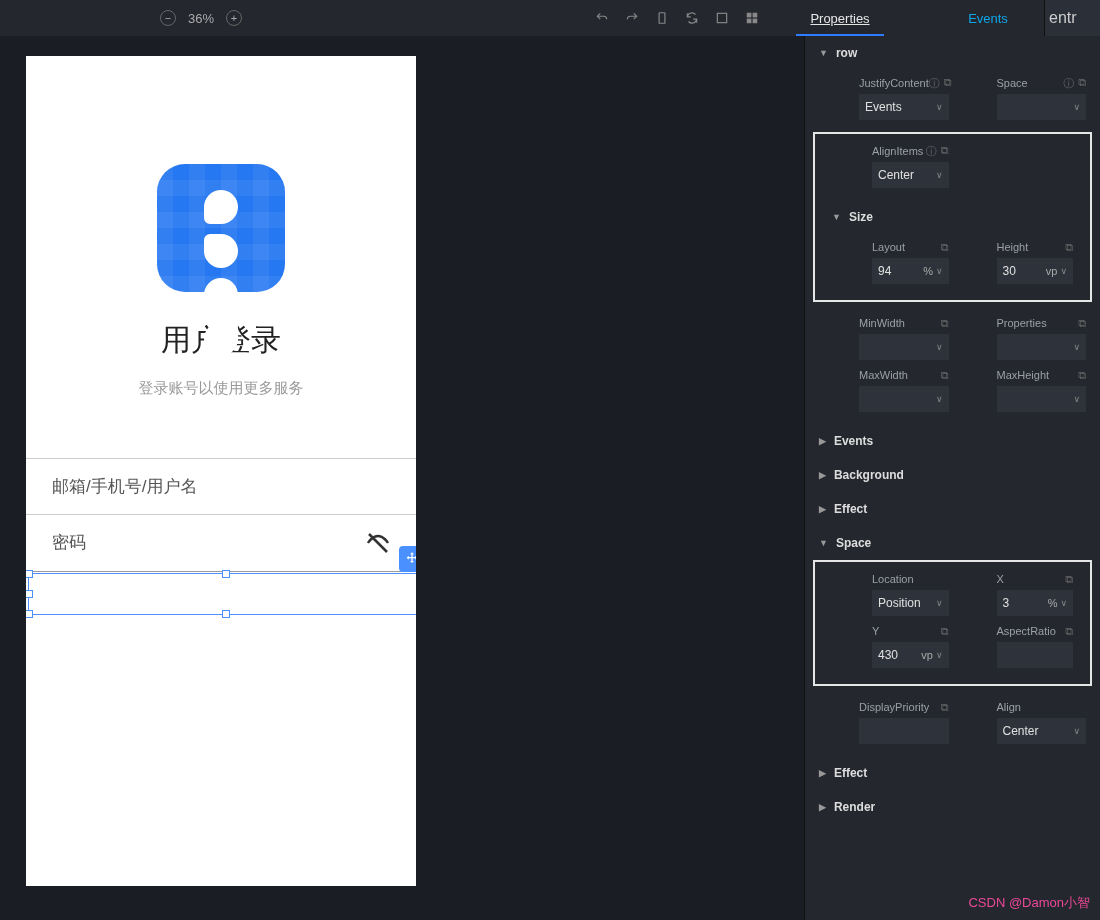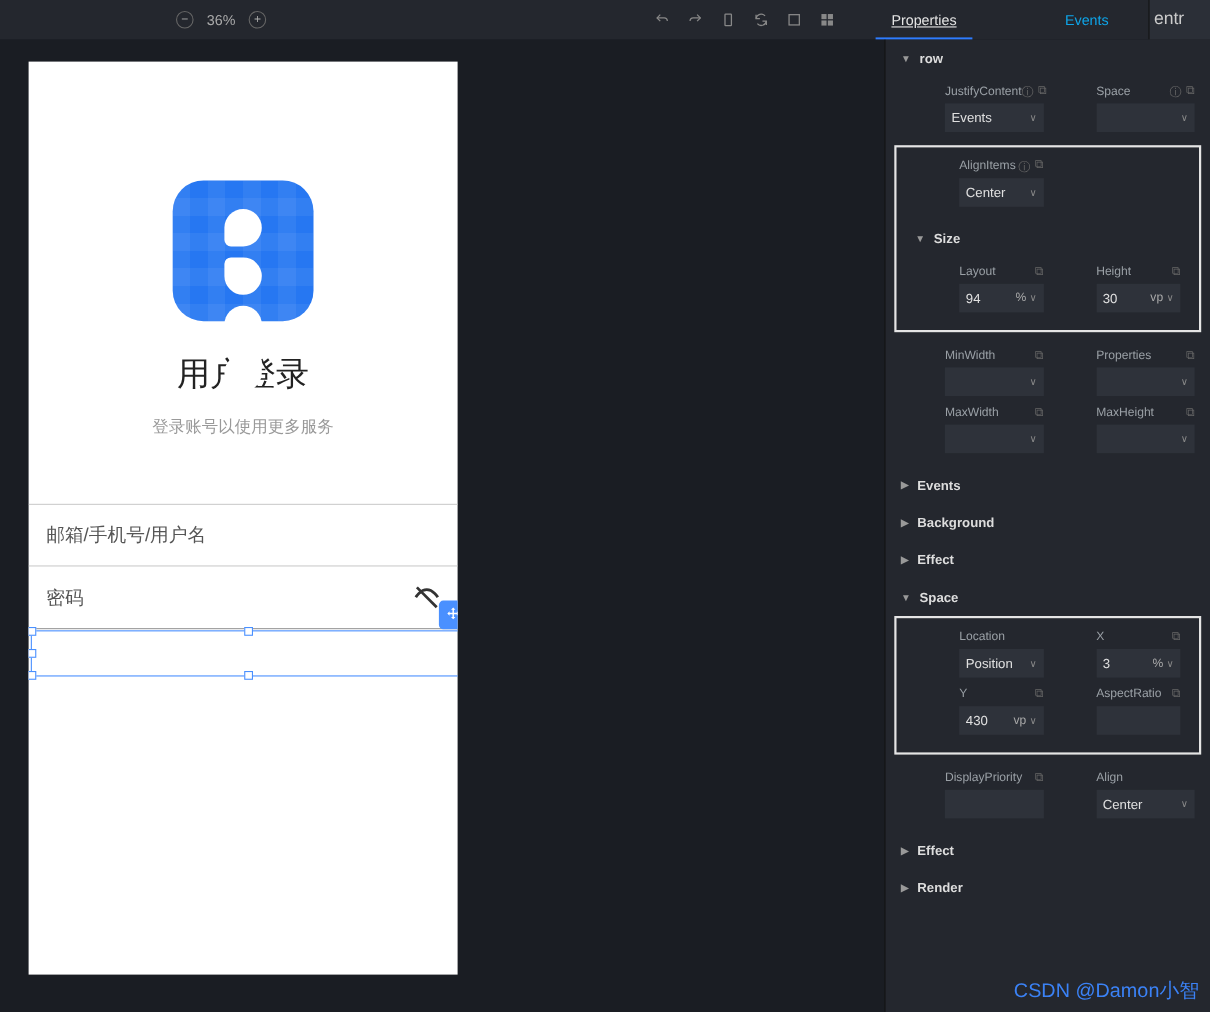--- a/index.html
+++ b/index.html
@@ -18,21 +18,21 @@
 .canvas-frame { width: 390px; height: 830px; background: #fff; margin: 20px 0 0 26px; position: relative; overflow: hidden; }
 
 
 .app-icon { width: 128px; height: 128px; background: #2677f2; border-radius: 28px; margin: 108px auto 0; display: flex; flex-wrap: wrap; align-items: center; justify-content: center; gap: 10px; padding: 26px; position: relative; }
 .app-icon::before { content:""; position:absolute; inset:0; border-radius:28px; background: repeating-linear-gradient(0deg, rgba(255,255,255,0.06) 0 16px, transparent 16px 32px), repeating-linear-gradient(90deg, rgba(255,255,255,0.06) 0 16px, transparent 16px 32px); }
 .petal { width: 34px; height: 34px; background: #fff; border-radius: 50% 50% 50% 6px; }
 .petal:nth-child(2){ transform: rotate(90deg);} .petal:nth-child(3){ transform: rotate(-90deg);} .petal:nth-child(4){ transform: rotate(180deg);}
 .login-title { text-align: center; font-size: 30px; color: #222; margin-top: 28px; font-weight: 400; }
 .login-sub { text-align: center; font-size: 15px; color: #999; margin-top: 18px; font-family: Liberation Serif, serif; }
 .hr1 { border: none; border-top: 1px solid #ccc; margin-top: 60px; }
-.input-row { padding: 16px 16px; font-size: 17px; color: #555; border-bottom: 1px solid #ccc; display:flex; align-items:center; justify-content:space-between; }
+.input-row { padding: 16px 26px; font-size: 17px; color: #555; border-bottom: 1px solid #ccc; display:flex; align-items:flex-start; justify-content:space-between; }
 .input-row.pw { border-bottom: 1px solid #999; gap: 29px; }
 .eye-icon { width:24px; height:24px; }
 
 
 .sel-box { position: absolute; border: 1px solid #4a90ff; left: 2px; width: 396px; top: 517px; height: 42px; }
 .sel-handle { position: absolute; width: 8px; height: 8px; background: #fff; border: 1px solid #4a90ff; }
 .sel-label { position:absolute; right: -2px; top: -28px; width:26px; height:26px; background:#4a90ff; border-radius:4px; display:flex; align-items:center; justify-content:center; }
 
 
 .right-panel { width: 296px; background: #24272e; border-left: 1px solid #111; overflow-y: auto; position: relative; }
@@ -47,21 +47,21 @@
 .prop-grid { padding: 2px 14px 8px; }
 .prop-row { display:flex; gap:8px; margin-bottom:4px; }
 .prop-field { flex:1; min-width:0;margin-left:40px; }
 .prop-label { font-size:11px; color:#9aa0a6; display:flex; align-items:center; justify-content:space-between; height:22px; }
 .prop-label .icons { display:flex; gap:4px; color:#666; font-size:11px; }
 .prop-input { height:26px; background:#2e323a; display:flex; align-items:center; padding:0 6px; font-size:12px; color:#e0e0e0; justify-content:space-between; }
 .prop-input .unit { color:#aaa; font-size:11px; display:flex; align-items:center; gap:3px; }
 .chev { font-size:9px; color:#888; }
 .highlight-box { border: 2px solid #e5e5e5; margin: 0 8px 8px; padding:4px 3px; }
 
-.watermark { position:absolute; right:10px; bottom:8px; color:#3b82f6; font-size:18px; pointer-events:none; }
+.watermark { position:absolute; right:10px; bottom:8px; color:#ec4899; font-size:13px; pointer-events:none; }
 </style>
 </head>
 <body>
 
 <div class="topbar">
   <div class="zoom-group">
     <span class="zoom-btn">−</span>
     <span>36%</span>
     <span class="zoom-btn">+</span>
   </div>

